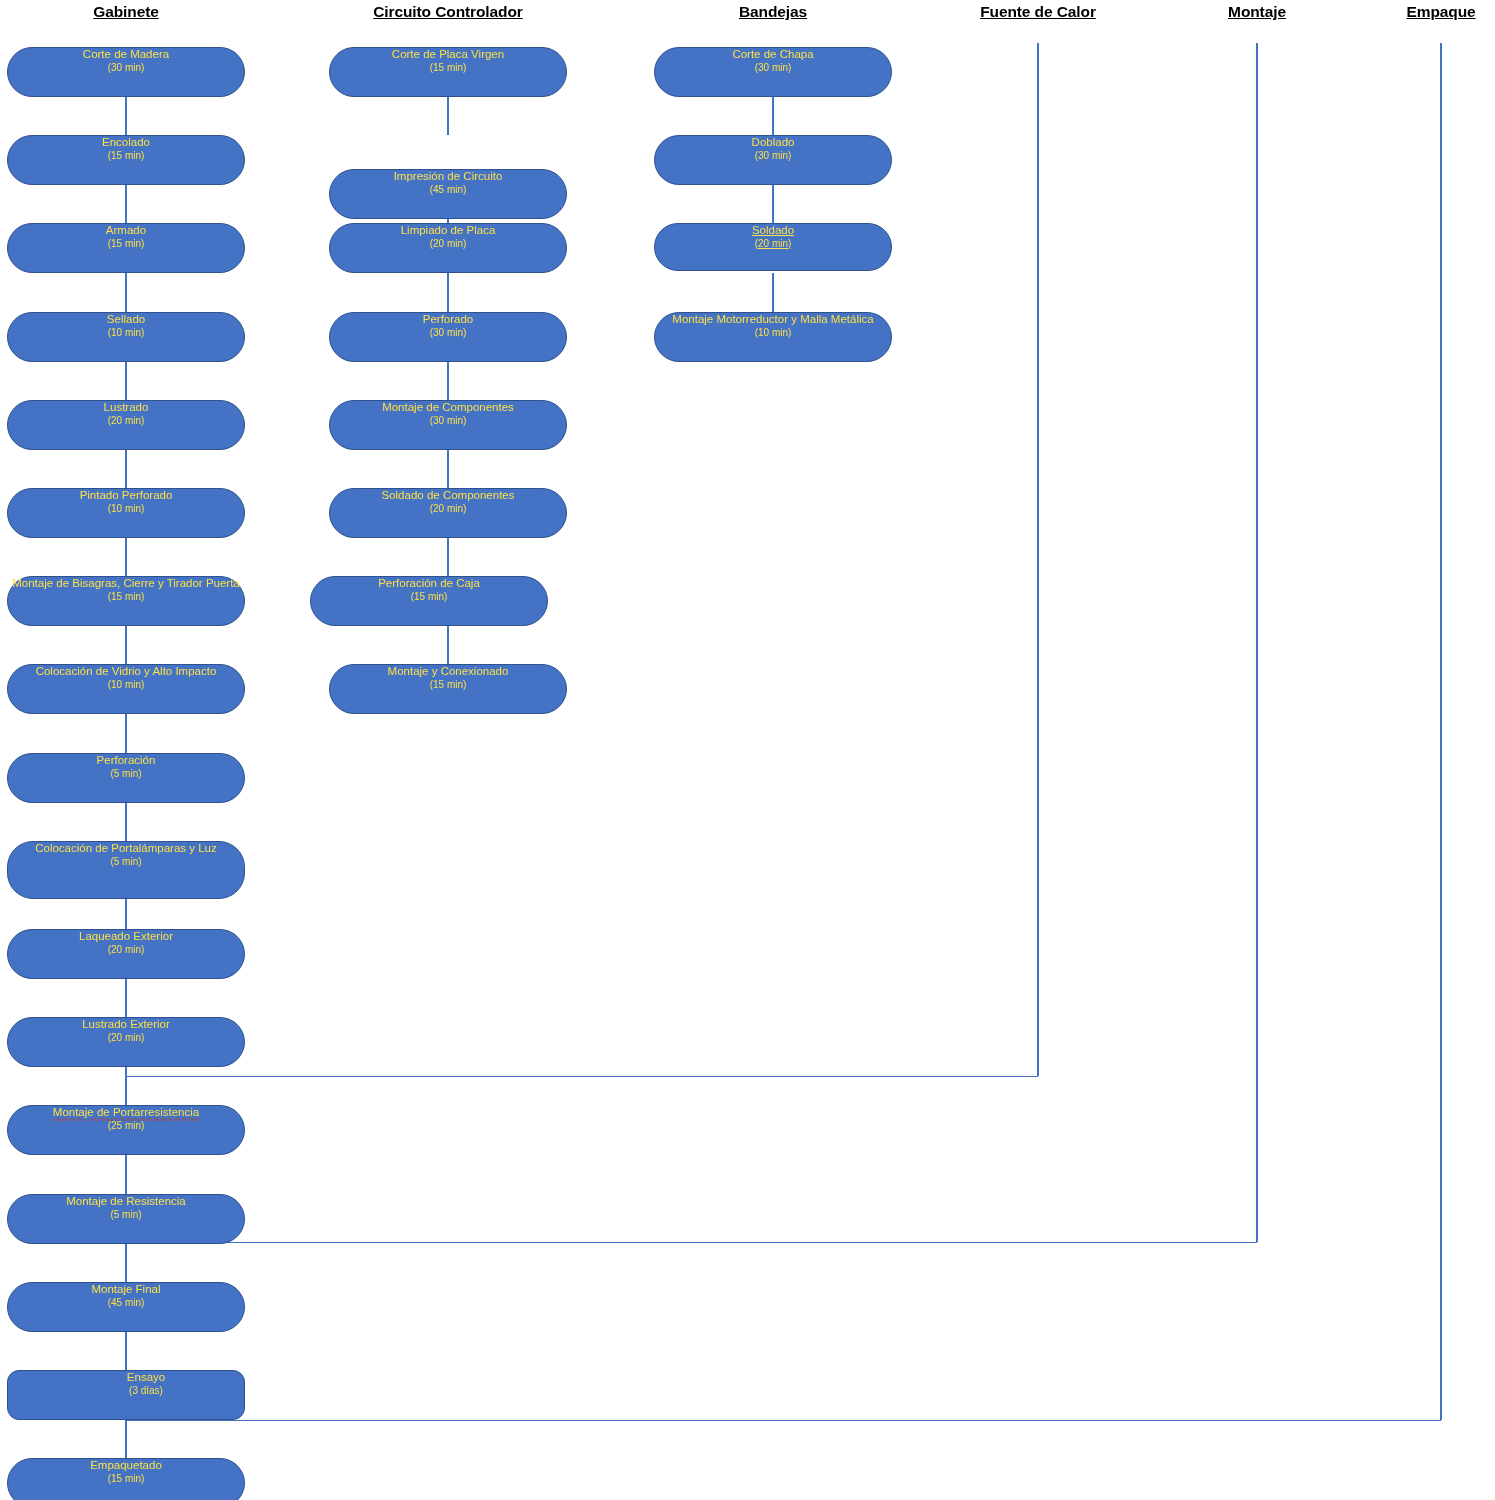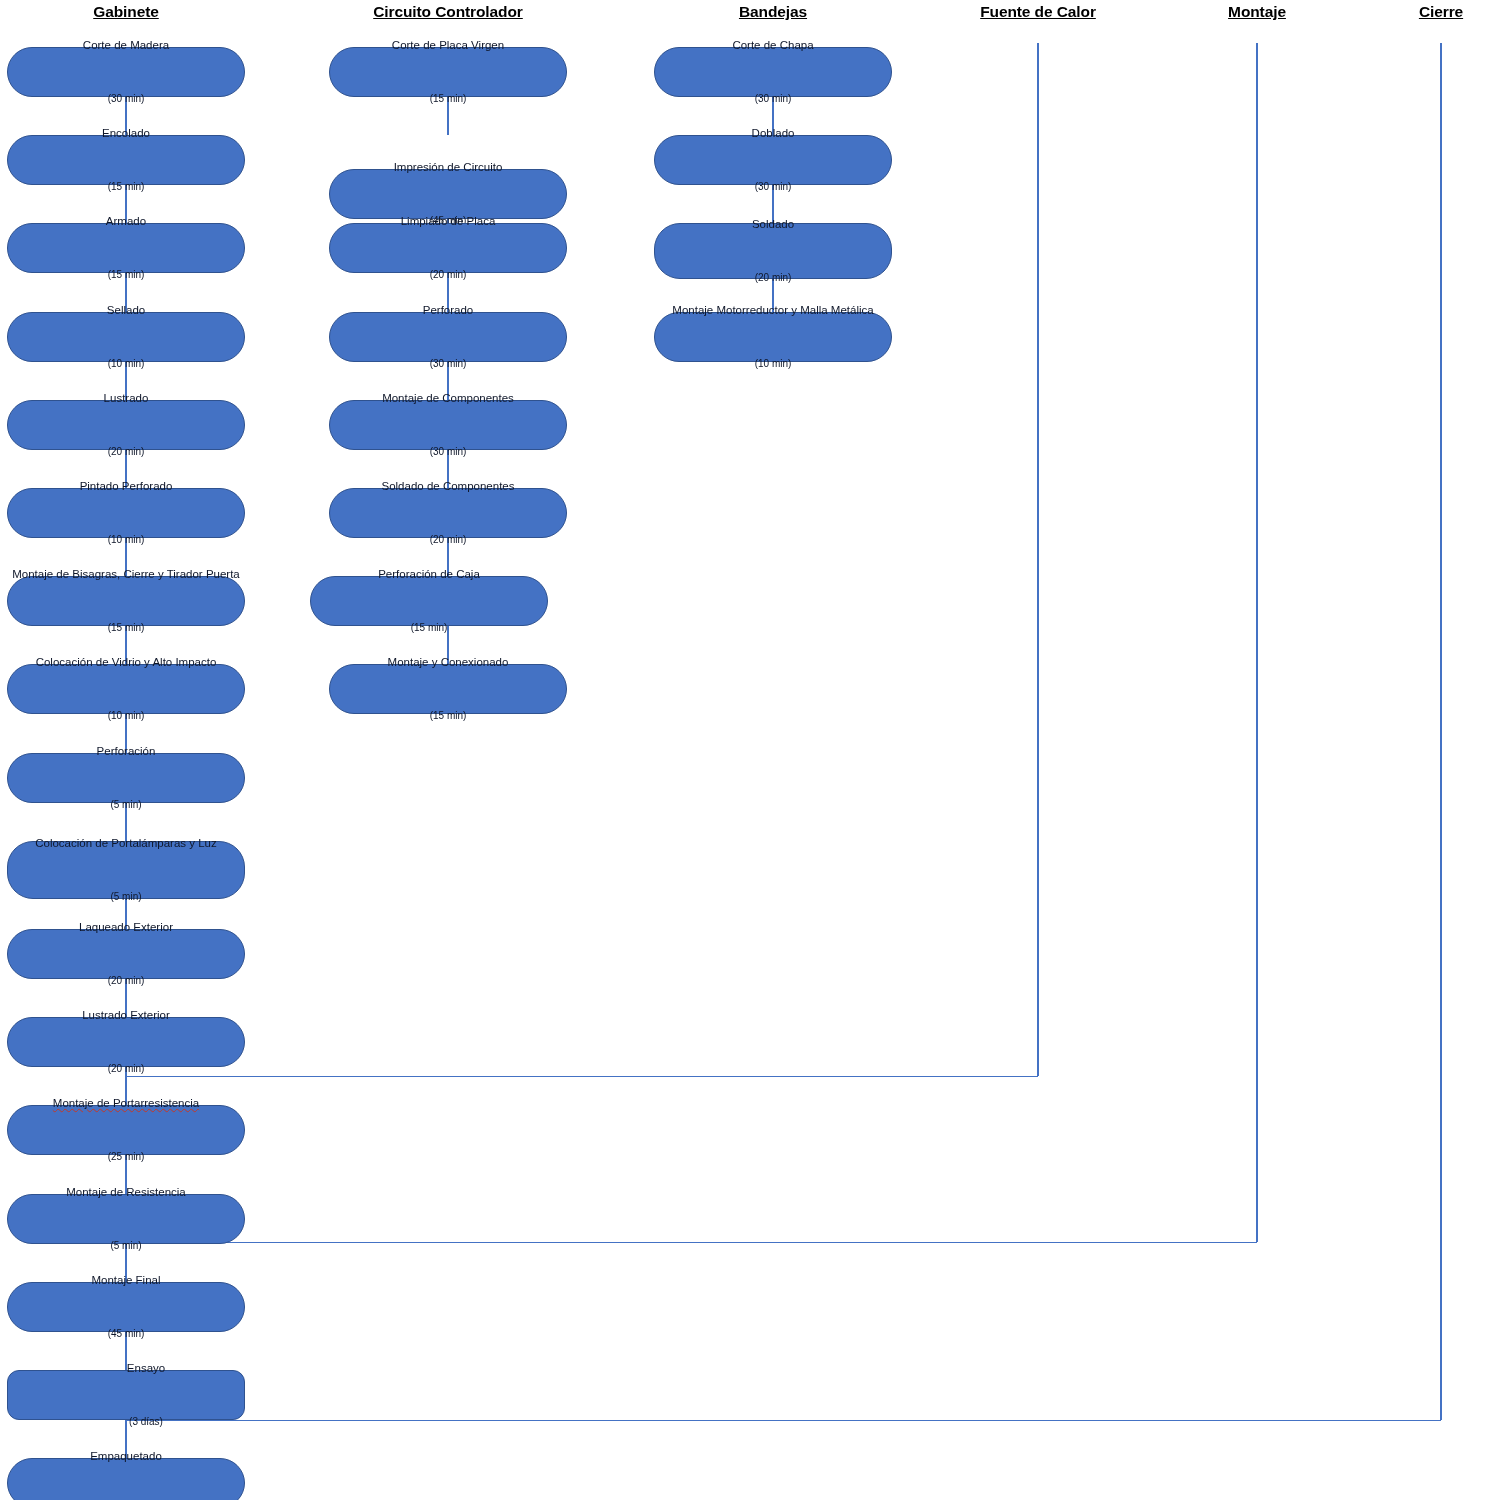--- a/index.html
+++ b/index.html
@@ -22,30 +22,29 @@
     white-space:nowrap;
     transform:translateX(-50%);
     letter-spacing:-0.1px;
   }
 
   .node{
     position:absolute;
     box-sizing:border-box;
     background:#4472C4;
     border:1.2px solid #2F528F;
-    color:#0f172a;
+    color:#fde047;
     display:flex;
     flex-direction:column;
     align-items:center;
-    justify-content:center;
+    justify-content:flex-start;
     text-align:center;
     line-height:1.18;
     overflow:visible;
     z-index:3;
-    gap:40px;
   }
   .node.pill{ border-radius:26px; }
   .node.rect{ border-radius:12px;padding-left:40px; }
   .node .ttl{ font-size:11.5px; white-space:nowrap; }
   .node .ttl.wrapped{ white-space:normal; }
   .node .dur{ font-size:10px; }
   .node .squiggle{
     text-decoration: underline;
     text-decoration-style: wavy;
     text-decoration-color:#c0392b;
@@ -73,21 +72,21 @@
 </style>
 </head>
 <body>
 
 <div id="canvas">
     <div class="col-header" style="left: 126px; top: 3px;">Gabinete</div>
     <div class="col-header" style="left: 448px; top: 3px;">Circuito Controlador</div>
     <div class="col-header" style="left: 773px; top: 3px;">Bandejas</div>
     <div class="col-header" style="left: 1038px; top: 3px;">Fuente de Calor</div>
     <div class="col-header" style="left: 1257px; top: 3px;">Montaje</div>
-    <div class="col-header" style="left: 1441px; top: 3px;">Cierre</div>
+    <div class="col-header" style="left: 1441px; top: 3px;">Empaque</div>
     <div class="node pill" style="left: 7px; top: 47px; width: 238px; height: 50px;">
       <div class="ttl">Corte de Madera</div>
       <div class="dur">(30 min)</div>
     </div>
     <div class="vlink" style="left: 125.2px; top: 97px; height: 38px;"></div>
     <div class="node pill" style="left: 7px; top: 135px; width: 238px; height: 50px;">
       <div class="ttl">Encolado</div>
       <div class="dur">(15 min)</div>
     </div>
     <div class="vlink" style="left: 125.2px; top: 185px; height: 38px;"></div>
@@ -207,21 +206,21 @@
     <div class="node pill" style="left: 654px; top: 47px; width: 238px; height: 50px;">
       <div class="ttl">Corte de Chapa</div>
       <div class="dur">(30 min)</div>
     </div>
     <div class="vlink" style="left: 772.2px; top: 97px; height: 38px;"></div>
     <div class="node pill" style="left: 654px; top: 135px; width: 238px; height: 50px;">
       <div class="ttl">Doblado</div>
       <div class="dur">(30 min)</div>
     </div>
     <div class="vlink" style="left: 772.2px; top: 185px; height: 38px;"></div>
-    <div class="node pill" style="left: 654px; top: 223px; width: 238px; height: 56px;">
+    <div class="node pill" style="left: 654px; top: 223px; width: 238px; height: 48px; text-decoration: underline;">
       <div class="ttl">Soldado</div>
       <div class="dur">(20 min)</div>
     </div>
     <div class="vlink" style="left: 772.2px; top: 273px; height: 39px;"></div>
     <div class="node pill" style="left: 654px; top: 312px; width: 238px; height: 50px;">
       <div class="ttl wrapped">Montaje Motorreductor y Malla Metálica</div>
       <div class="dur">(10 min)</div>
     </div>
     <div class="swim" style="left: 1037.2px; top: 43px; height: 1033px;"></div>
     <div class="hline" style="left: 126px; top: 1076px; width: 912px;"></div>

